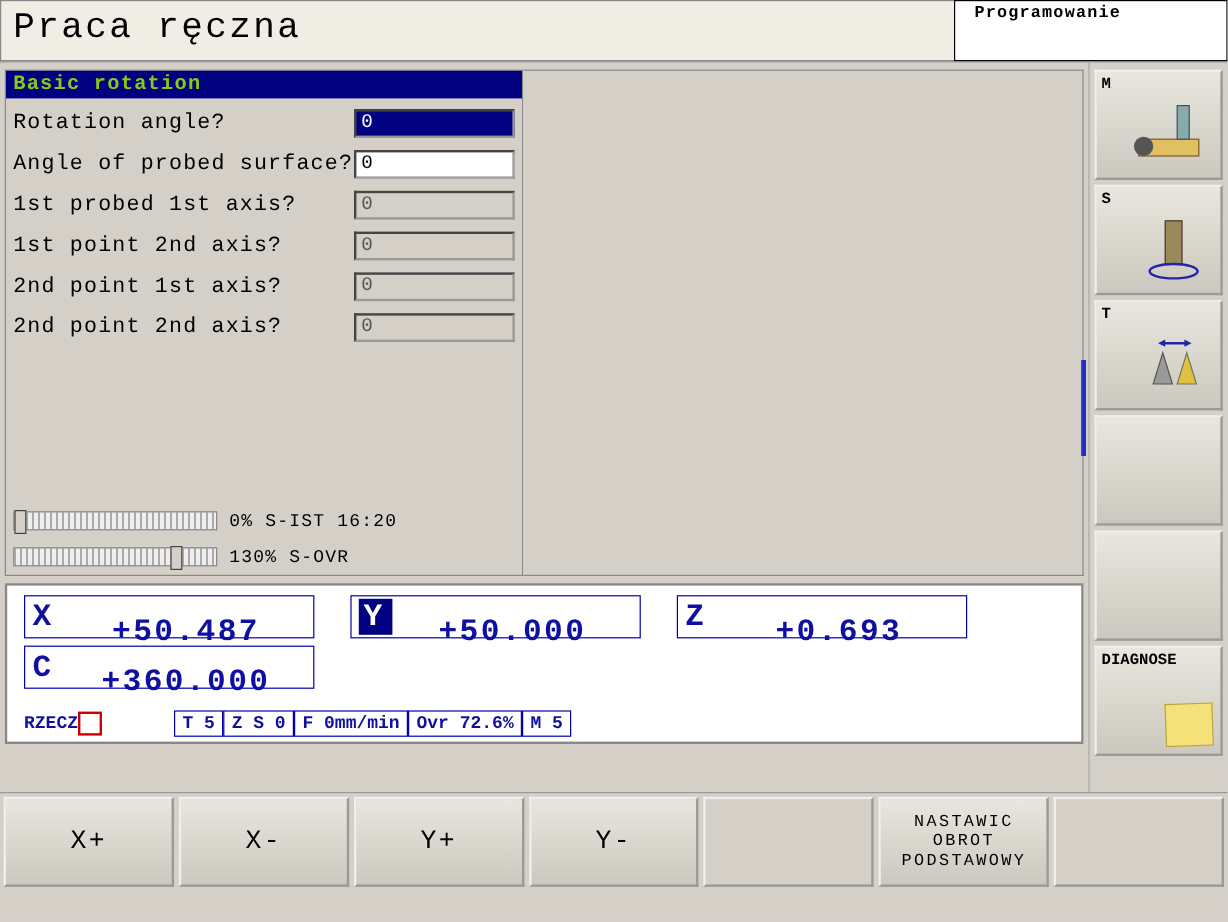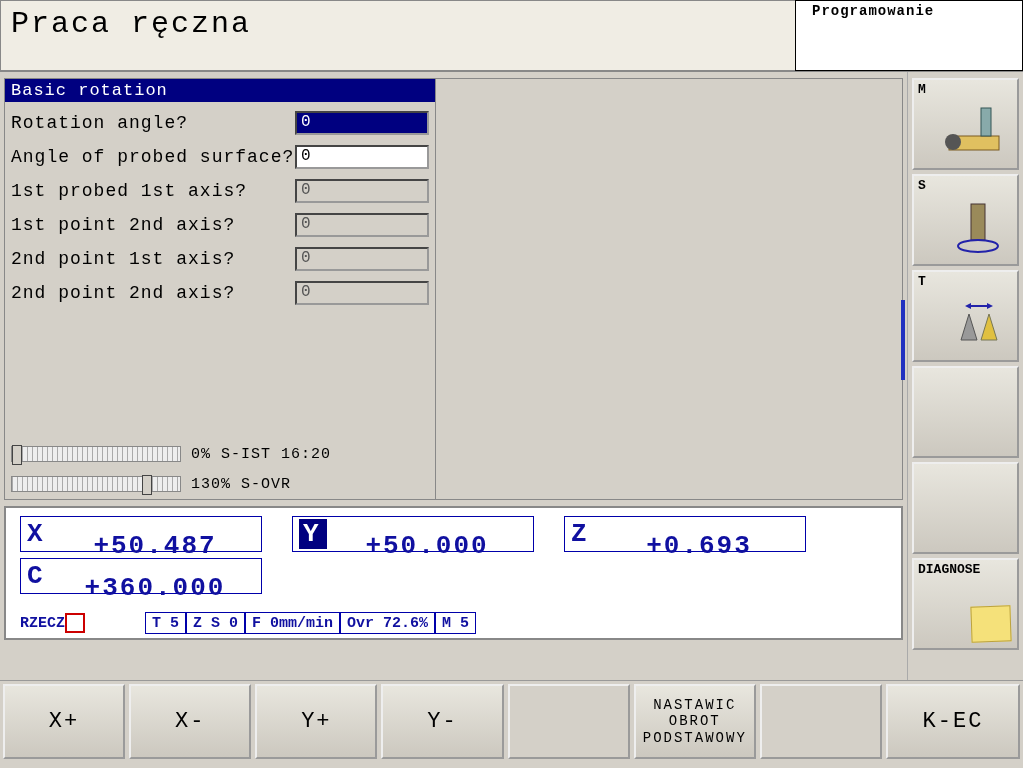--- a/index.html
+++ b/index.html
@@ -6,21 +6,21 @@
   body {
     font-family: "Courier New", monospace;
     background: #d4d0c8;
     width: 1023px;
     height: 768px;
     overflow: hidden;
     font-size: 16px;
   }
   .header {
     display: flex;
-    height: 72px;
+    height: 52px;
     border-bottom: 1px solid #888;
     justify-content: center;
   }
   .header-left {
     flex: 1;
     background: #f0ede4;
     padding: 6px 10px;
     font-size: 30px;
     letter-spacing: 2px;
     border: 1px solid #888;
@@ -59,22 +59,22 @@
   }
   .form-panel {
     width: 432px;
     display:flex;
     flex-direction: column;
     border: 1px solid #888;
     background: #d4d0c8;
   }
   .form-title {
     background: #000080;
-    color: #ffffff;
-    font-weight: normal;
+    color: #84cc16;
+    font-weight: bold;
     padding: 2px 6px;
     font-size: 17px;
     letter-spacing: 1px;
   }
   .form-body {
     flex:1;
     padding: 4px 6px;
   }
   .form-row {
     display:flex;
@@ -365,16 +365,15 @@
 </div>
 
 <div class="soft-row">
   <div class="soft-btn">X+</div>
   <div class="soft-btn">X-</div>
   <div class="soft-btn">Y+</div>
   <div class="soft-btn">Y-</div>
   <div class="soft-btn empty"></div>
   <div class="soft-btn sm">NASTAWIC OBROT PODSTAWOWY</div>
   <div class="soft-btn empty"></div>
-  <div class="soft-btn" style="flex:1.1">K-EC</div>
 </div>
 
 <div class="scroll-ind"></div>
 
 </body></html>

